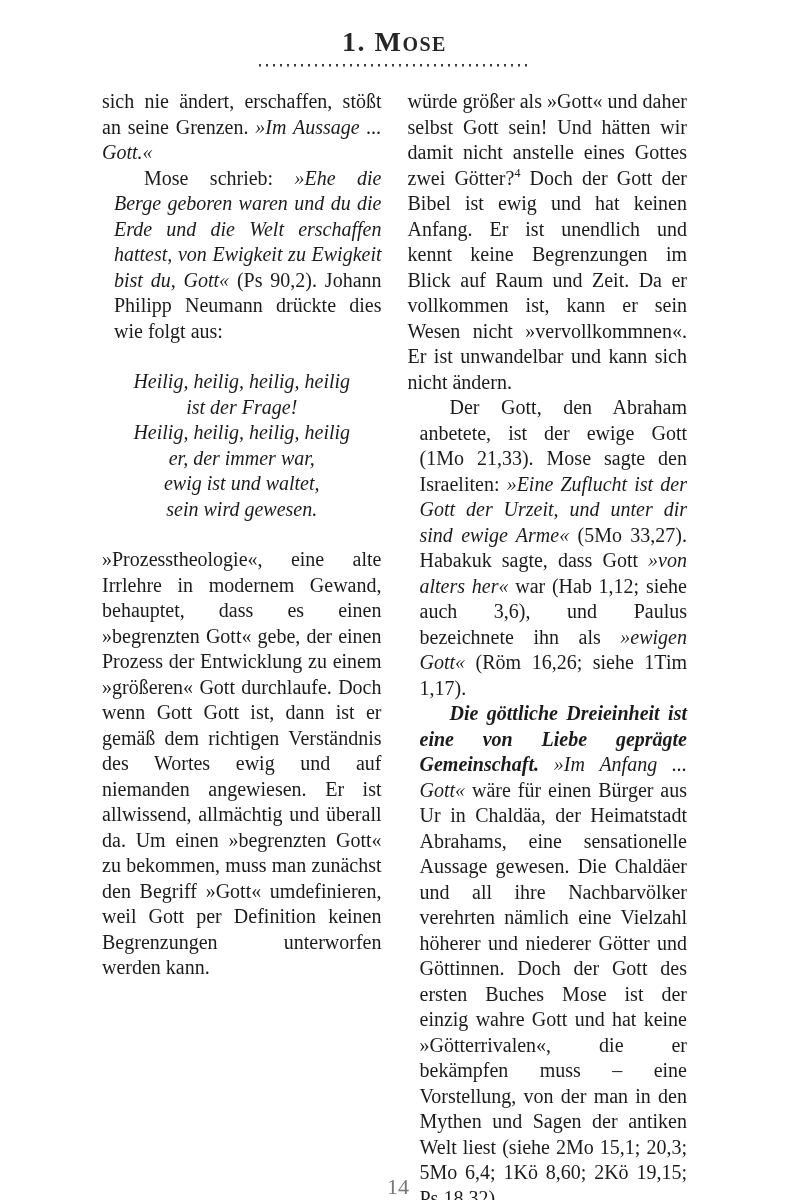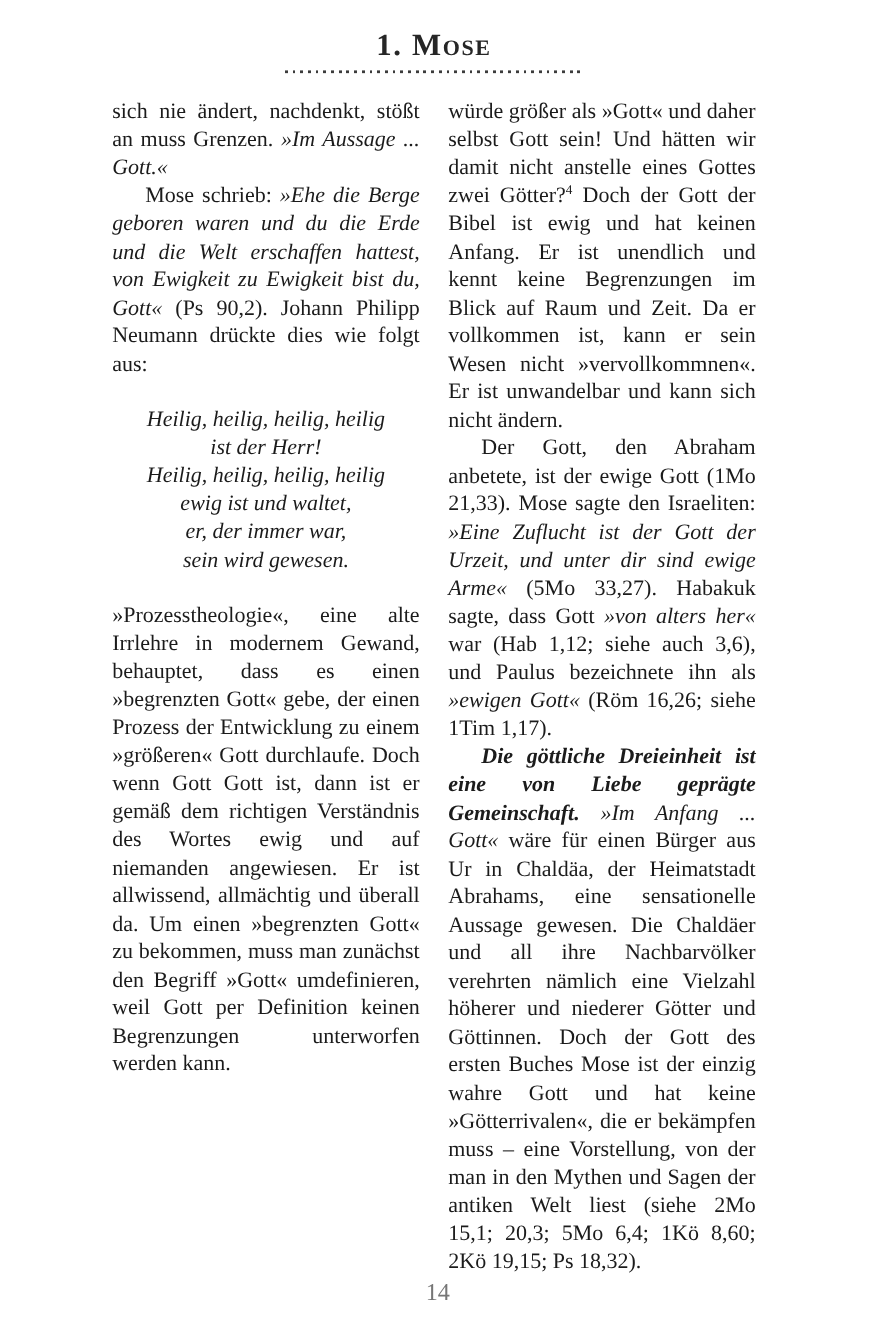--- a/index.html
+++ b/index.html
@@ -49,65 +49,66 @@
     font-size: 20px;
     line-height: 25.5px;
     text-align: justify;
   }
   .para {
     margin: 0;
     text-indent: 0;
   }
   .para.indent {
     text-indent: 30px;
+    margin-left: 12px;
   }
   .run-italic { font-style: italic; }
   .run-bold-italic { font-style: italic; font-weight: bold; }
   sup.run-sup {
     font-size: 12px;
     line-height: 0;
   }
   .poem {
     text-align: center;
     font-style: italic;
     margin: 25px 0;
   }
   .poem-line {
     line-height: 25.5px;
   }
   .page-number {
     position: absolute;
-    bottom: 12px;
+    bottom: 0;
     left: 0;
     width: 796px;
     text-align: center;
     font-size: 22px;
     color: #767676;
     padding-bottom: 0;
   }
 </style>
 </head>
 <body>
 
 <div class="page">
   <header>
     <div class="running-head">1. Mose</div>
     <div class="dotted-rule"></div>
   </header>
 
   <main class="columns">
     <section class="col" id="col-left">
-        <p class="para"><span class="run-normal">sich nie ändert, nachdenkt, stößt an muss Grenzen. </span><span class="run-italic">»Im Aussage ... Gott.«</span></p>
+        <p class="para"><span class="run-normal">sich nie ändert, erschaffen, stößt an seine Grenzen. </span><span class="run-italic">»Im Aussage ... Gott.«</span></p>
         <p class="para indent"><span class="run-normal">Mose schrieb: </span><span class="run-italic">»Ehe die Berge geboren waren und du die Erde und die Welt erschaffen hattest, von Ewigkeit zu Ewigkeit bist du, Gott«</span><span class="run-normal"> (Ps 90,2). Johann Philipp Neumann drückte dies wie folgt aus:</span></p>
         <div class="poem">
           <div class="poem-line">Heilig, heilig, heilig, heilig</div>
-          <div class="poem-line">ist der Herr!</div>
+          <div class="poem-line">ist der Frage!</div>
           <div class="poem-line">Heilig, heilig, heilig, heilig</div>
+          <div class="poem-line">er, der immer war,</div>
           <div class="poem-line">ewig ist und waltet,</div>
-          <div class="poem-line">er, der immer war,</div>
           <div class="poem-line">sein wird gewesen.</div>
         </div>
         <p class="para"><span class="run-normal">»Prozesstheologie«, eine alte Irrlehre in modernem Gewand, behauptet, dass es einen »begrenzten Gott« gebe, der einen Prozess der Entwicklung zu einem »größeren« Gott durchlaufe. Doch wenn Gott Gott ist, dann ist er gemäß dem richtigen Verständnis des Wortes ewig und auf niemanden angewiesen. Er ist allwissend, allmächtig und überall da. Um einen »begrenzten Gott« zu bekommen, muss man zunächst den Begriff »Gott« umdefinieren, weil Gott per Definition keinen Begrenzungen unterworfen werden kann.</span></p>
       </section>
     <section class="col" id="col-right">
         <p class="para"><span class="run-normal">würde größer als »Gott« und daher selbst Gott sein! Und hätten wir damit nicht anstelle eines Gottes zwei Götter?</span><sup class="run-sup">4</sup><span class="run-normal"> Doch der Gott der Bibel ist ewig und hat keinen Anfang. Er ist unendlich und kennt keine Begrenzungen im Blick auf Raum und Zeit. Da er vollkommen ist, kann er sein Wesen nicht »vervollkommnen«. Er ist unwandelbar und kann sich nicht ändern.</span></p>
         <p class="para indent"><span class="run-normal">Der Gott, den Abraham anbetete, ist der ewige Gott (1Mo 21,33). Mose sagte den Israeliten: </span><span class="run-italic">»Eine Zuflucht ist der Gott der Urzeit, und unter dir sind ewige Arme«</span><span class="run-normal"> (5Mo 33,27). Habakuk sagte, dass Gott </span><span class="run-italic">»von alters her«</span><span class="run-normal"> war (Hab 1,12; siehe auch 3,6), und Paulus bezeichnete ihn als </span><span class="run-italic">»ewigen Gott«</span><span class="run-normal"> (Röm 16,26; siehe 1Tim 1,17).</span></p>
         <p class="para indent"><span class="run-bold-italic">Die göttliche Dreieinheit ist eine von Liebe geprägte Gemeinschaft. </span><span class="run-italic">»Im Anfang ... Gott«</span><span class="run-normal"> wäre für einen Bürger aus Ur in Chaldäa, der Heimatstadt Abrahams, eine sensationelle Aussage gewesen. Die Chaldäer und all ihre Nachbarvölker verehrten nämlich eine Vielzahl höherer und niederer Götter und Göttinnen. Doch der Gott des ersten Buches Mose ist der einzig wahre Gott und hat keine »Götterrivalen«, die er bekämpfen muss – eine Vorstellung, von der man in den Mythen und Sagen der antiken Welt liest (siehe 2Mo 15,1; 20,3; 5Mo 6,4; 1Kö 8,60; 2Kö 19,15; Ps 18,32).</span></p>
       </section>
   </main>

